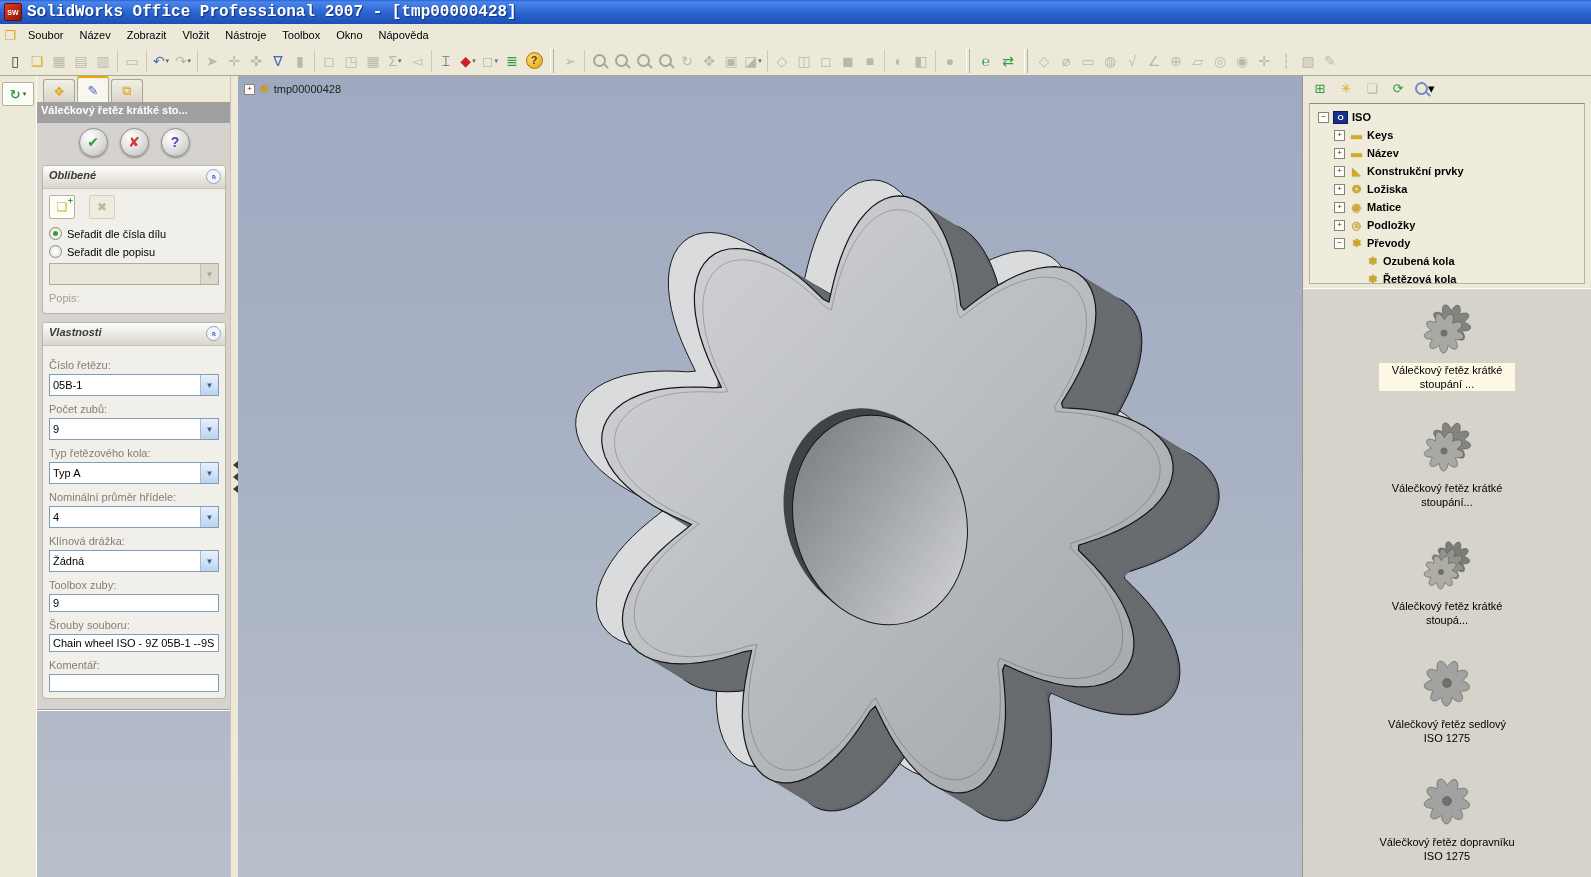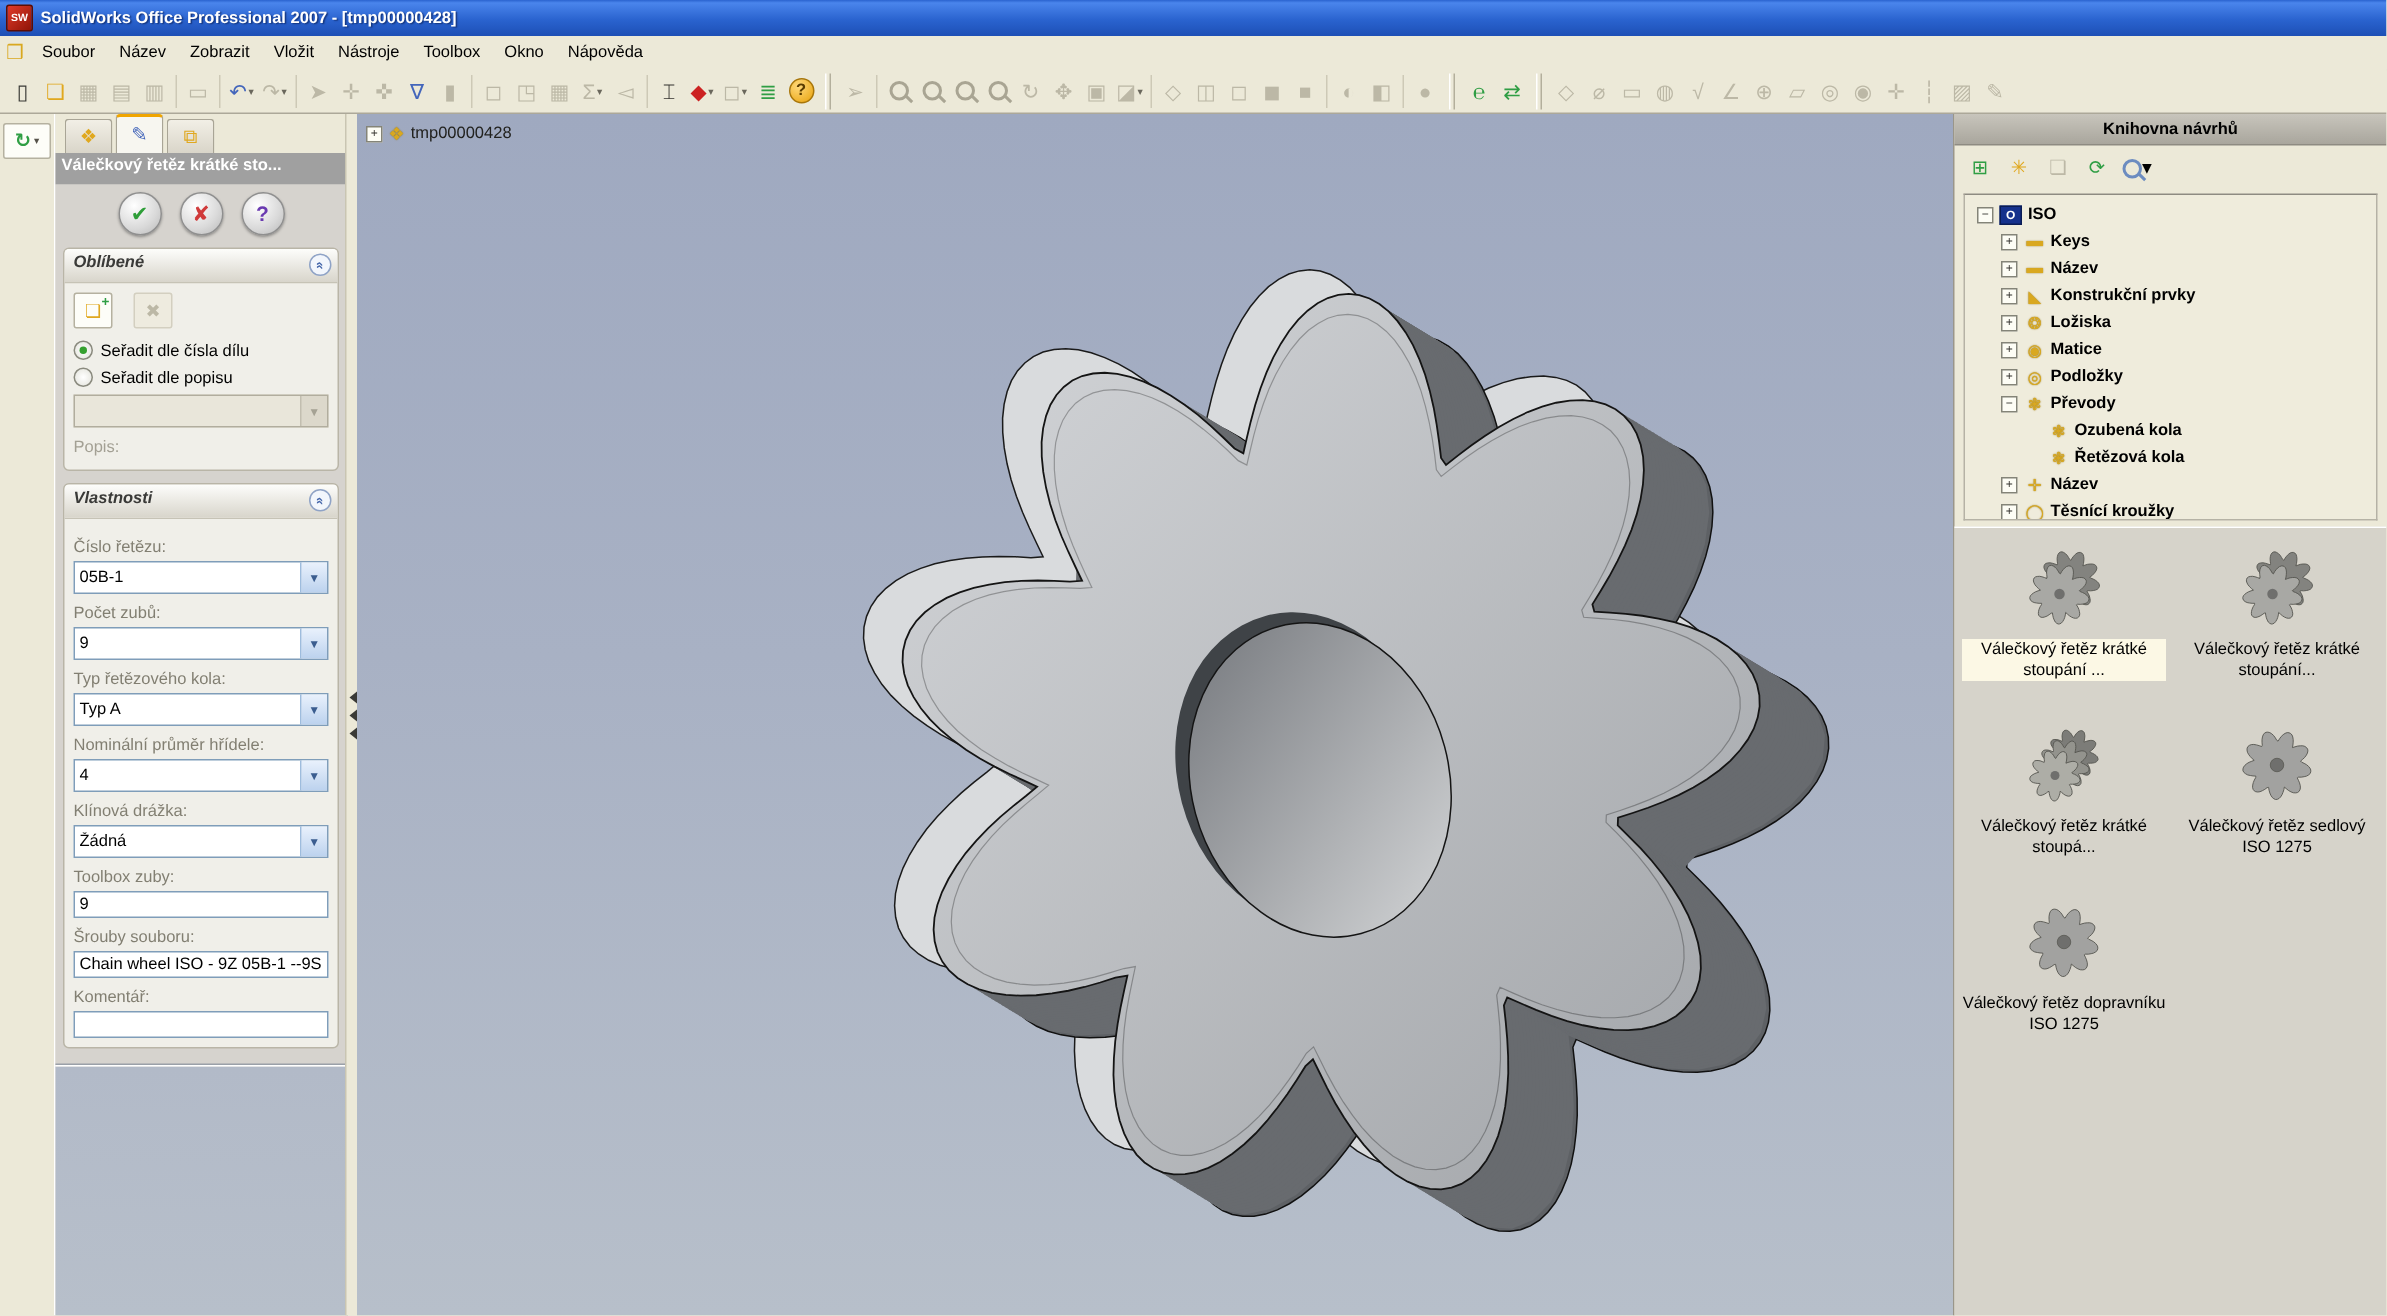--- a/index.html
+++ b/index.html
@@ -6,21 +6,21 @@
   body{width:1591px;height:877px;position:relative;overflow:hidden;
        font-family:"Liberation Sans","DejaVu Sans",sans-serif;font-size:11px;
        background:#ece9d8;color:#000;}
   
   .titlebar{position:absolute;left:0;top:0;width:1591px;height:24px;
     background:linear-gradient(180deg,#2a63cf 0%,#4a85ec 8%,#2a63cf 55%,#1d4fb5 100%);
     display:flex;align-items:center;padding-left:4px;box-sizing:border-box;}
   .app-icon{width:16px;height:16px;background:linear-gradient(135deg,#e03a2a,#8f1407);
     border:1px solid #5c0d04;border-radius:2px;color:#fff;font-size:7px;font-weight:bold;
     display:flex;align-items:center;justify-content:center;margin-right:5px;}
-  .title-text{color:#fff;font-weight:bold;font-size:11px;text-shadow:1px 1px 1px #13337a;}
+  .title-text{color:#fff;font-weight:bold;font-size:16px;text-shadow:1px 1px 1px #13337a;font-family:Liberation Mono, monospace;}
   
   .menubar{position:absolute;left:0;top:24px;width:1591px;height:22px;background:#ece9d8;
     display:flex;align-items:center;border-bottom:1px solid #e0ddc8;}
   .menubar-icon{width:20px;text-align:center;color:#d9a820;font-size:13px;}
   .menu-item{padding:3px 8px;cursor:default;}
   
   .toolbar{position:absolute;left:0;top:46px;width:1591px;height:30px;background:#ece9d8;
     border-bottom:1px solid #aca899;display:flex;align-items:center;padding-left:4px;box-sizing:border-box;}
   .tbi{height:24px;min-width:22px;display:flex;align-items:center;justify-content:center;border-radius:2px;}
   .tbi .g{font-size:14px;line-height:1;}
@@ -114,21 +114,21 @@
   .tp-tree{margin:2px 6px 0 6px;background:#efecdc;border:1px solid #b5b2a5;border-top-color:#8e8b82;
     height:218px;overflow:hidden;padding:4px 2px;box-sizing:border-box;}
   .tree-row{height:18px;display:flex;align-items:center;}
   .tree-icon{font-size:11px;color:#d9a820;width:15px;text-align:center;margin-right:3px;
     text-shadow:0 0 1px #8a6a00;flex:0 0 auto;}
   .iso-icon{width:13px;height:11px;background:#15318c;border:1px solid #0a1c55;color:#fff;
     font-size:8px;font-weight:bold;display:flex;align-items:center;justify-content:center;
     margin-right:4px;flex:0 0 auto;}
   .tree-label{white-space:nowrap;font-weight:bold;}
   .tp-items{flex:1;background:#d6d3ca;border-top:1px solid #ffffff;margin-top:4px;
-    display:grid;grid-template-columns:1fr 1fr;align-content:start;
+    display:grid;grid-template-columns:1fr;align-content:start;
     padding:14px 2px;row-gap:30px;justify-items:center;}
   .lib-item{width:136px;display:flex;flex-direction:column;align-items:center;}
   .lib-label{text-align:center;line-height:14px;margin-top:8px;}
   .lib-item.sel .lib-label{background:#fcf8e5;}
 </style>
 </head>
 <body>
 
 <div class="titlebar">
   <div class="app-icon">SW</div>
@@ -469,21 +469,20 @@
       <polygon points="939.5,390.3 938.1,406.4 930.2,422.3 916.7,437.1 898.6,450.1 877.3,460.6 855.0,468.8 846.3,478.2 862.9,495.2 878.4,514.1 890.6,534.0 898.3,553.8 900.5,572.4 896.9,588.5 887.7,601.2 873.5,609.7 855.2,613.4 834.0,612.5 811.4,607.5 788.9,599.4 768.6,590.6 771.0,613.5 772.1,638.5 770.4,662.6 765.3,684.2 756.7,701.7 745.0,713.6 730.8,719.4 715.1,718.4 698.7,711.0 682.7,697.7 667.9,679.8 655.0,658.9 644.2,637.5 633.1,643.6 619.4,663.8 603.8,682.3 586.9,696.9 569.5,706.4 552.8,709.9 537.7,706.8 525.2,697.5 516.0,682.4 510.5,662.7 508.9,639.7 510.8,615.1 515.2,590.8 511.8,578.1 489.6,584.8 466.2,589.4 443.7,590.6 423.5,587.6 407.1,580.3 395.5,569.0 389.7,554.3 389.8,537.2 395.9,518.6 407.2,499.8 422.7,481.7 440.6,465.4 458.0,451.3 437.9,442.0 416.8,430.6 397.7,416.9 382.4,401.5 372.4,384.9 368.3,368.3 370.7,352.6 379.3,338.7 393.7,327.6 412.6,319.6 434.8,315.1 458.5,313.8 481.6,314.7 482.0,301.5 472.2,279.0 464.8,255.6 461.2,232.9 462.0,212.4 467.5,195.4 477.6,183.2 491.6,176.5 508.6,175.7 527.6,180.6 547.3,190.6 566.6,204.6 584.5,220.8 596.7,224.0 602.3,200.5 610.2,177.0 620.5,155.9 633.0,139.0 647.2,127.7 662.3,122.8 677.4,124.9 691.5,133.6 703.7,148.4 713.6,168.1 720.8,191.1 725.3,215.6 728.2,238.5 745.9,224.9 765.9,211.4 786.7,200.9 807.1,194.7 825.7,193.8 841.5,198.4 853.3,208.5 860.4,223.3 862.4,241.9 859.5,263.0 852.1,285.4 841.4,307.7 829.1,328.2 839.7,335.2 863.2,337.6 886.2,342.6 906.8,350.6 923.3,361.6 934.5,375.1 " fill="#686b6f"></polygon>
       <polygon points="937.2,388.9 935.8,405.0 927.9,420.9 914.4,435.7 896.3,448.7 875.0,459.2 852.7,467.4 844.0,476.8 860.6,493.8 876.1,512.7 888.3,532.6 896.0,552.4 898.2,571.0 894.6,587.1 885.4,599.8 871.2,608.3 852.9,612.0 831.7,611.1 809.1,606.1 786.6,598.0 766.3,589.2 768.7,612.1 769.8,637.1 768.1,661.2 763.0,682.8 754.4,700.3 742.7,712.2 728.5,718.0 712.8,717.0 696.4,709.6 680.4,696.3 665.6,678.4 652.7,657.5 641.9,636.1 630.8,642.2 617.1,662.4 601.5,680.9 584.6,695.5 567.2,705.0 550.5,708.5 535.4,705.4 522.9,696.1 513.7,681.0 508.2,661.3 506.6,638.3 508.5,613.7 512.9,589.4 509.5,576.7 487.3,583.4 463.9,588.0 441.4,589.2 421.2,586.2 404.8,578.9 393.2,567.6 387.4,552.9 387.5,535.8 393.6,517.2 404.9,498.4 420.4,480.3 438.3,464.0 455.7,449.9 435.6,440.6 414.5,429.2 395.4,415.5 380.1,400.1 370.1,383.5 366.0,366.9 368.4,351.2 377.0,337.3 391.4,326.2 410.3,318.2 432.5,313.7 456.2,312.4 479.3,313.3 479.7,300.1 469.9,277.6 462.5,254.2 458.9,231.5 459.7,211.0 465.2,194.0 475.3,181.8 489.3,175.1 506.3,174.3 525.3,179.2 545.0,189.2 564.3,203.2 582.2,219.4 594.4,222.6 600.0,199.1 607.9,175.6 618.2,154.5 630.7,137.6 644.9,126.3 660.0,121.4 675.1,123.5 689.2,132.2 701.4,147.0 711.3,166.7 718.5,189.7 723.0,214.2 725.9,237.1 743.6,223.5 763.6,210.0 784.4,199.5 804.8,193.3 823.4,192.4 839.2,197.0 851.0,207.1 858.1,221.9 860.1,240.5 857.2,261.6 849.8,284.0 839.1,306.3 826.8,326.8 837.4,333.8 860.9,336.2 883.9,341.2 904.5,349.2 921.0,360.2 932.2,373.7 " fill="#686b6f"></polygon>
       <polygon points="934.9,387.5 935.1,394.9 933.8,402.4 931.2,409.8 927.2,417.1 922.0,424.2 915.7,431.1 908.3,437.5 899.9,443.5 890.9,449.0 881.1,454.1 871.0,458.5 860.7,462.5 850.4,466.0 840.7,469.1 840.5,474.3 848.0,481.7 855.8,489.6 863.3,498.0 870.4,506.8 876.9,515.8 882.7,525.0 887.5,534.3 891.3,543.5 894.0,552.5 895.6,561.3 895.9,569.6 895.0,577.4 892.8,584.6 889.4,591.1 884.9,596.7 879.3,601.5 872.6,605.3 865.0,608.1 856.6,610.0 847.5,610.8 837.8,610.6 827.7,609.5 817.3,607.5 806.8,604.7 796.3,601.3 786.0,597.3 776.1,593.0 766.8,588.9 764.6,594.2 765.8,605.1 766.8,616.4 767.4,628.0 767.5,639.5 766.8,650.7 765.5,661.6 763.5,671.9 760.7,681.4 757.1,690.1 752.9,697.7 747.9,704.2 742.4,709.4 736.3,713.3 729.7,715.8 722.7,716.9 715.4,716.6 708.0,714.9 700.4,711.8 692.9,707.4 685.4,701.7 678.1,694.9 671.1,687.1 664.4,678.5 658.1,669.2 652.2,659.5 646.8,649.4 641.9,639.5 637.3,630.2 632.3,634.8 626.5,644.0 620.3,653.3 613.6,662.5 606.6,671.3 599.2,679.5 591.5,686.8 583.6,693.2 575.6,698.5 567.6,702.6 559.7,705.4 552.0,706.8 544.5,706.9 537.5,705.7 531.0,703.0 525.0,699.0 519.7,693.7 515.2,687.2 511.4,679.6 508.4,671.0 506.2,661.6 504.9,651.4 504.3,640.6 504.6,629.5 505.5,618.1 507.1,606.6 509.1,595.3 511.4,584.4 513.6,574.4 505.6,575.8 495.5,579.0 485.0,582.0 474.2,584.5 463.4,586.3 452.8,587.5 442.5,587.8 432.6,587.3 423.3,585.9 414.7,583.5 407.1,580.2 400.4,576.0 394.7,571.0 390.3,565.2 387.0,558.7 385.1,551.5 384.4,543.8 385.0,535.7 386.9,527.3 390.0,518.7 394.3,510.0 399.6,501.3 405.8,492.7 412.9,484.4 420.7,476.3 428.9,468.6 437.4,461.4 445.9,454.7 453.4,448.5 444.7,444.4 435.0,440.0 425.1,435.1 415.3,429.7 406.0,423.8 397.2,417.4 389.2,410.7 382.0,403.6 375.9,396.2 371.0,388.6 367.2,380.9 364.8,373.1 363.7,365.5 364.0,358.1 365.7,350.9 368.7,344.2 373.0,337.9 378.6,332.2 385.3,327.1 393.1,322.6 401.8,318.9 411.2,315.9 421.4,313.7 431.9,312.1 442.8,311.3 453.9,311.0 464.8,311.2 475.3,311.8 483.4,311.2 479.0,302.0 474.3,292.0 469.7,281.5 465.6,270.8 462.1,260.0 459.4,249.2 457.5,238.6 456.5,228.4 456.4,218.7 457.4,209.6 459.4,201.2 462.3,193.8 466.3,187.3 471.2,182.0 476.9,177.7 483.4,174.7 490.7,173.0 498.5,172.5 506.8,173.2 515.5,175.2 524.5,178.4 533.6,182.6 542.7,187.8 551.7,193.9 560.6,200.6 569.1,207.9 577.3,215.5 585.0,223.0 590.9,226.2 593.2,216.0 595.8,205.1 598.8,194.0 602.3,183.0 606.3,172.4 610.8,162.4 615.9,153.1 621.4,144.7 627.4,137.3 633.7,131.1 640.4,126.2 647.2,122.7 654.2,120.6 661.2,119.9 668.2,120.7 675.0,123.0 681.6,126.7 687.9,131.7 693.7,138.1 699.1,145.6 704.0,154.1 708.3,163.6 712.1,173.8 715.2,184.6 717.8,195.8 719.8,207.2 721.4,218.5 722.7,229.3 726.0,234.0 734.1,227.6 742.8,221.0 751.9,214.6 761.3,208.6 770.9,203.3 780.5,198.7 790.1,195.1 799.4,192.5 808.5,191.1 817.1,190.7 825.1,191.6 832.4,193.6 839.0,196.8 844.7,201.2 849.4,206.6 853.1,213.1 855.8,220.5 857.4,228.6 857.9,237.5 857.3,247.0 855.7,256.9 853.1,267.1 849.6,277.4 845.3,287.8 840.3,298.1 834.9,308.2 829.2,317.8 823.6,326.9 824.9,331.8 835.1,332.4 845.9,333.2 856.8,334.5 867.6,336.4 878.2,338.8 888.3,341.9 897.7,345.7 906.4,350.1 914.1,355.1 920.8,360.7 926.2,366.8 930.5,373.4 933.4,380.3 " fill="url(#gf)" stroke="#141414" stroke-width="1.2"></polygon>
       <polygon points="922.0,389.2 922.1,396.2 920.9,403.4 918.5,410.5 914.7,417.4 909.8,424.2 903.8,430.7 896.8,436.9 888.9,442.7 880.3,448.0 871.2,452.8 861.6,457.1 851.8,460.9 842.1,464.3 832.9,467.3 832.7,472.2 839.8,479.3 847.1,486.9 854.2,494.9 860.9,503.2 867.0,511.8 872.4,520.6 876.9,529.4 880.5,538.2 883.0,546.8 884.5,555.1 884.7,563.1 883.8,570.5 881.7,577.4 878.5,583.6 874.2,589.0 868.8,593.5 862.5,597.2 855.3,599.9 847.3,601.7 838.6,602.5 829.4,602.4 819.8,601.4 810.0,599.6 800.0,597.0 790.0,593.8 780.2,590.1 770.8,586.1 762.0,582.2 759.8,587.4 760.9,597.6 761.9,608.4 762.3,619.3 762.3,630.3 761.7,640.9 760.4,651.3 758.4,661.0 755.6,670.0 752.2,678.2 748.1,685.5 743.4,691.6 738.1,696.6 732.3,700.3 726.0,702.7 719.3,703.8 712.4,703.5 705.3,701.9 698.0,698.9 690.8,694.8 683.7,689.4 676.7,683.0 670.0,675.7 663.7,667.6 657.6,658.8 652.0,649.6 646.8,640.1 642.1,630.7 637.7,621.9 632.9,626.2 627.4,634.9 621.4,643.8 615.0,652.4 608.3,660.7 601.2,668.4 593.9,675.3 586.4,681.3 578.8,686.3 571.1,690.2 563.6,692.8 556.2,694.2 549.2,694.2 542.4,693.0 536.2,690.4 530.5,686.6 525.5,681.6 521.1,675.4 517.4,668.2 514.5,660.1 512.4,651.1 511.1,641.4 510.5,631.2 510.7,620.6 511.5,609.8 512.9,599.0 514.8,588.3 516.9,577.9 518.9,568.4 511.3,569.7 501.7,572.6 491.7,575.4 481.5,577.7 471.3,579.4 461.2,580.4 451.4,580.7 442.0,580.1 433.2,578.7 425.1,576.4 417.8,573.2 411.4,569.2 406.1,564.4 401.8,558.8 398.7,552.6 396.8,545.8 396.2,538.5 396.7,530.7 398.5,522.7 401.4,514.5 405.4,506.2 410.4,497.9 416.3,489.7 423.0,481.8 430.3,474.1 438.1,466.8 446.1,459.9 454.0,453.4 461.1,447.5 452.9,443.6 443.7,439.3 434.4,434.6 425.2,429.4 416.3,423.8 408.0,417.7 400.4,411.3 393.7,404.5 387.9,397.4 383.3,390.1 379.7,382.8 377.5,375.4 376.4,368.1 376.7,361.0 378.3,354.2 381.2,347.8 385.3,341.8 390.6,336.3 396.9,331.4 404.3,327.1 412.5,323.5 421.5,320.6 431.1,318.4 441.2,316.9 451.5,316.0 461.9,315.7 472.3,315.9 482.2,316.3 489.9,315.7 485.8,307.0 481.4,297.4 477.2,287.5 473.3,277.3 470.1,267.0 467.5,256.8 465.8,246.7 464.9,237.0 464.9,227.8 465.8,219.1 467.8,211.2 470.6,204.1 474.4,198.0 479.1,192.8 484.6,188.8 490.8,185.9 497.7,184.2 505.1,183.7 513.1,184.4 521.3,186.2 529.9,189.2 538.5,193.1 547.2,198.0 555.8,203.7 564.2,210.1 572.4,216.9 580.2,224.0 587.5,231.1 593.2,234.1 595.4,224.5 597.9,214.1 600.8,203.6 604.2,193.3 608.0,183.3 612.4,173.8 617.3,165.0 622.6,157.0 628.3,150.0 634.3,144.2 640.7,139.6 647.2,136.2 653.9,134.2 660.6,133.6 667.3,134.4 673.8,136.5 680.1,140.0 686.1,144.8 691.7,150.8 696.8,157.9 701.5,166.0 705.7,175.0 709.3,184.6 712.3,194.9 714.8,205.5 716.8,216.2 718.4,226.9 719.6,237.2 722.8,241.6 730.5,235.6 738.8,229.4 747.5,223.4 756.4,217.8 765.5,212.8 774.7,208.5 783.8,205.2 792.7,202.8 801.3,201.4 809.5,201.1 817.1,202.0 824.1,204.0 830.3,207.1 835.8,211.2 840.3,216.4 843.9,222.6 846.4,229.6 848.0,237.4 848.5,245.8 848.0,254.8 846.5,264.2 844.1,273.9 840.8,283.8 836.8,293.7 832.2,303.4 827.1,313.0 821.7,322.2 816.5,330.8 817.8,335.5 827.4,336.2 837.6,337.0 848.0,338.3 858.2,340.1 868.2,342.5 877.8,345.5 886.7,349.1 894.9,353.4 902.2,358.2 908.5,363.6 913.7,369.4 917.7,375.7 920.5,382.3 " fill="none" stroke="rgba(0,0,0,0.28)" stroke-width="0.8"></polygon>
       <ellipse cx="633" cy="437" rx="86" ry="106" fill="#3f4347" transform="rotate(-15 633 437)"></ellipse>
       <ellipse cx="642" cy="444" rx="86" ry="106" fill="url(#gh)" stroke="#141414" stroke-width="1" transform="rotate(-15 642 444)"></ellipse>
     </svg>
   </div>
 
 <div class="taskpane">
-  <div class="tp-title">Knihovna návrhů</div>
   <div class="tp-toolbar" id="tp-toolbar">
       <div class="tpi">
         <span class="green">⊞</span>
       </div>
       <div class="tpi">
         <span class="gold">✳</span>
       </div>
       <div class="tpi">
         <span class="dis">❏</span>
       </div>

